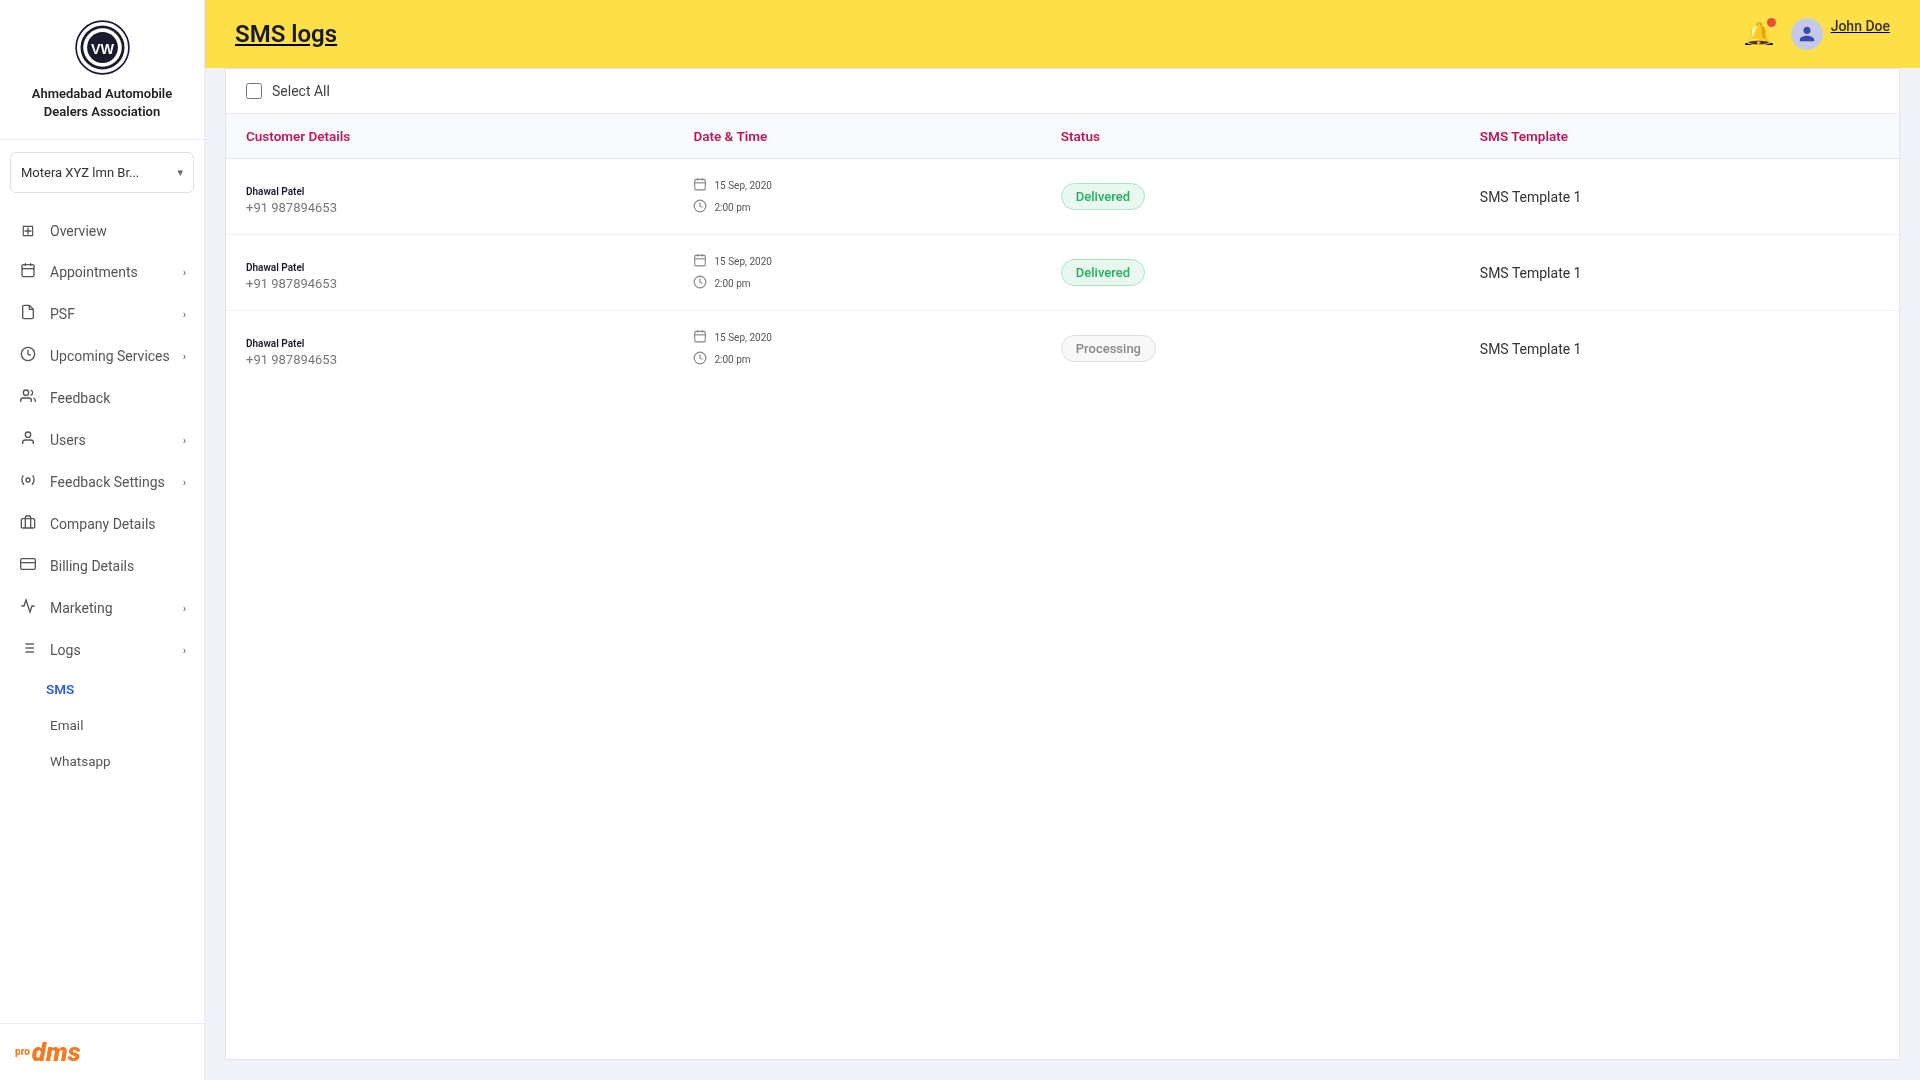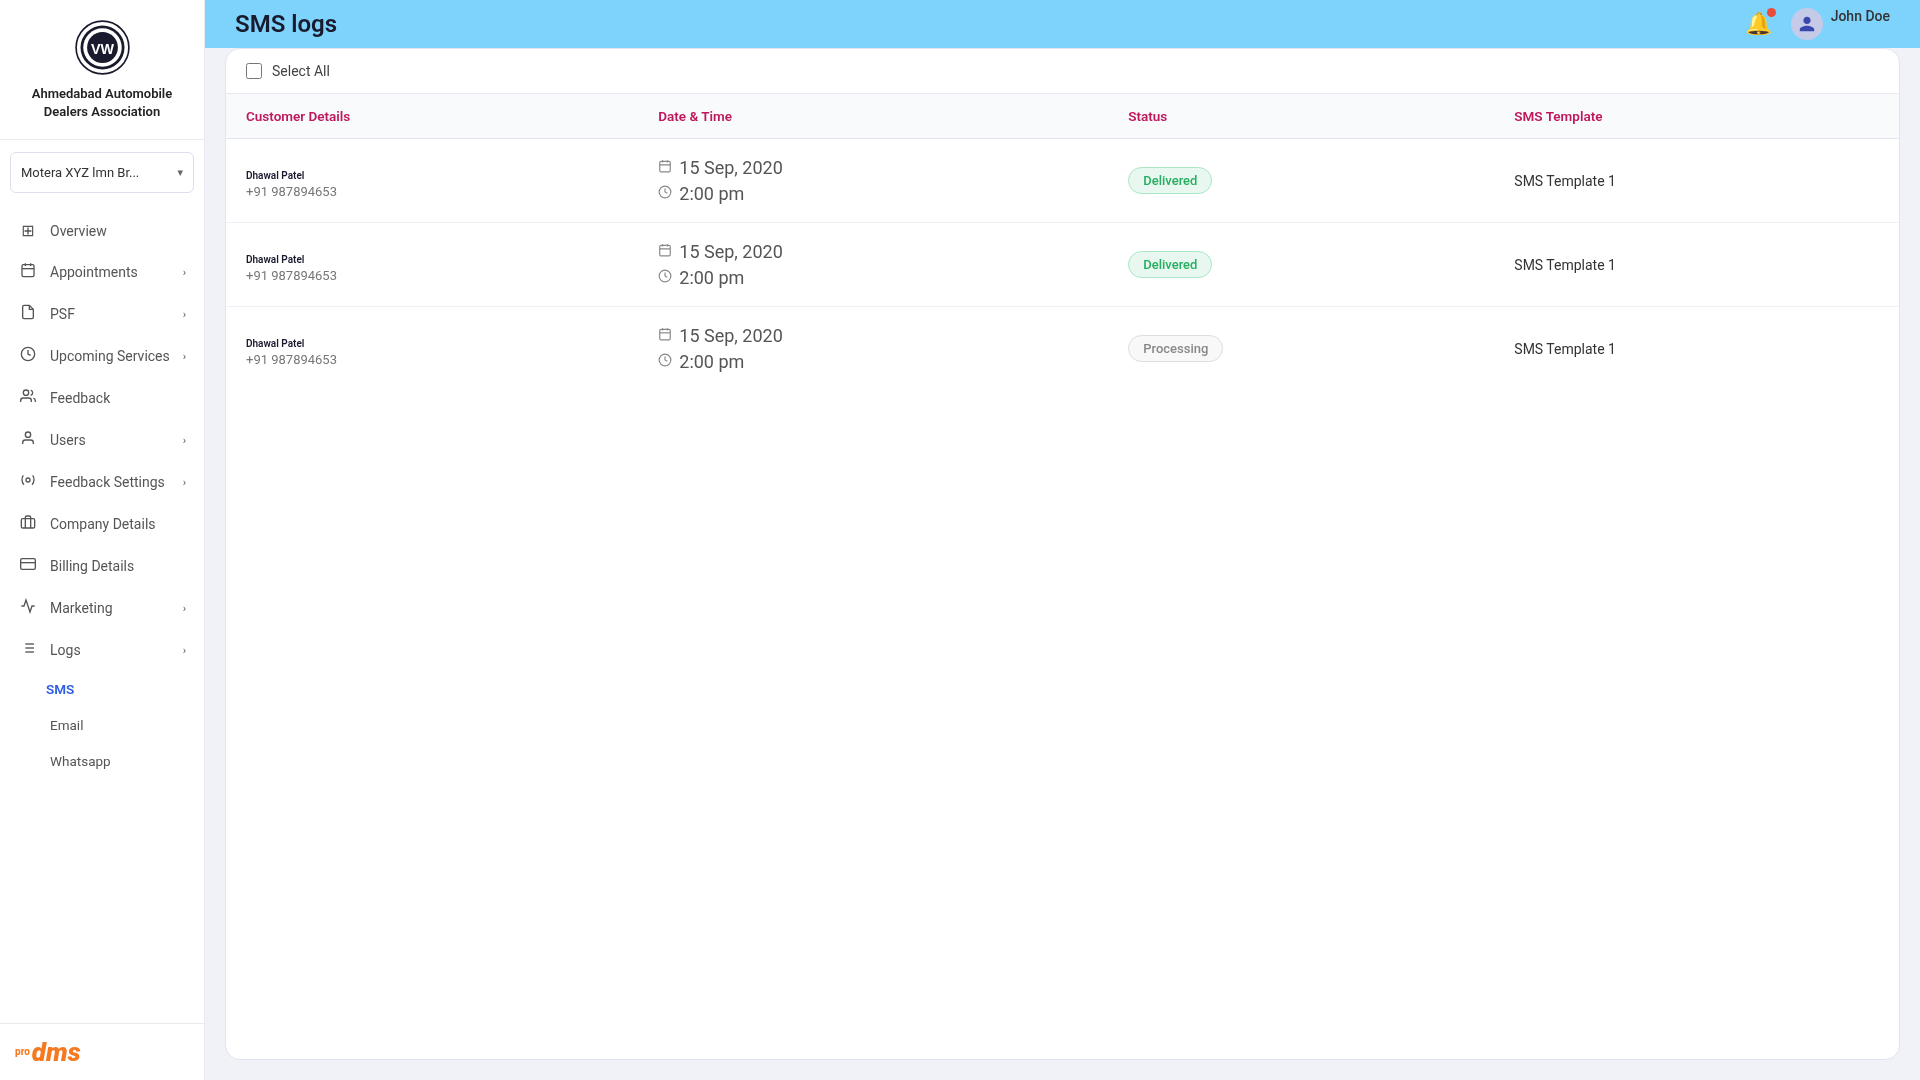--- a/index.html
+++ b/index.html
@@ -120,22 +120,23 @@
       display: flex;
       flex-direction: column;
       background: #f0f2f7;
       overflow: hidden;
     }
 
     .topbar {
       display: flex;
       align-items: center;
       justify-content: space-between;
-      padding: 8px 30px;
-      background: #7dd3fc;
+      padding: 18px 30px;
+      background: #fde047;
+      text-decoration: underline;
     }
 
     .page-title {
       font-size: 24px;
       font-weight: 600;
       color: #1a1a2e;
     }
 
     .topbar-right {
       display: flex;
@@ -185,21 +186,21 @@
       font-size: 14px;
       color: #333;
       font-weight: 500;
     }
 
     
     .content {
       flex: 1;
       background: #fff;
       margin: 0 20px 20px 20px;
-      border-radius: 15px;
+      border-radius: 0;
       border: 1px solid #e2e5ef;
       overflow: hidden;
       display: flex;
       flex-direction: column;
     }
 
     .select-all-row {
       padding: 14px 20px;
       border-bottom: 1px solid #e8eaf0;
       display: flex;
@@ -260,21 +261,21 @@
     .datetime-cell {
       display: flex;
       flex-direction: column;
       gap: 5px;
     }
 
     .datetime-row {
       display: flex;
       align-items: center;
       gap: 7px;
-      font-size: 18px;
+      font-size: 10px;
       color: #555;
     }
 
     .dt-icon {
       font-size: 14px;
       color: #888;
     }
 
     .badge {
       display: inline-block;

